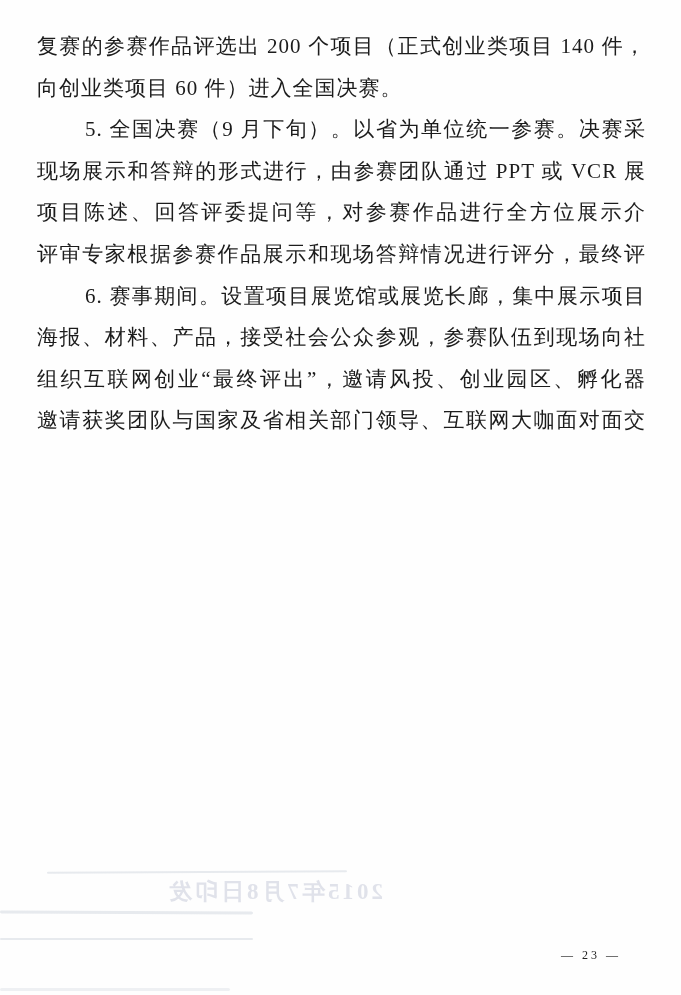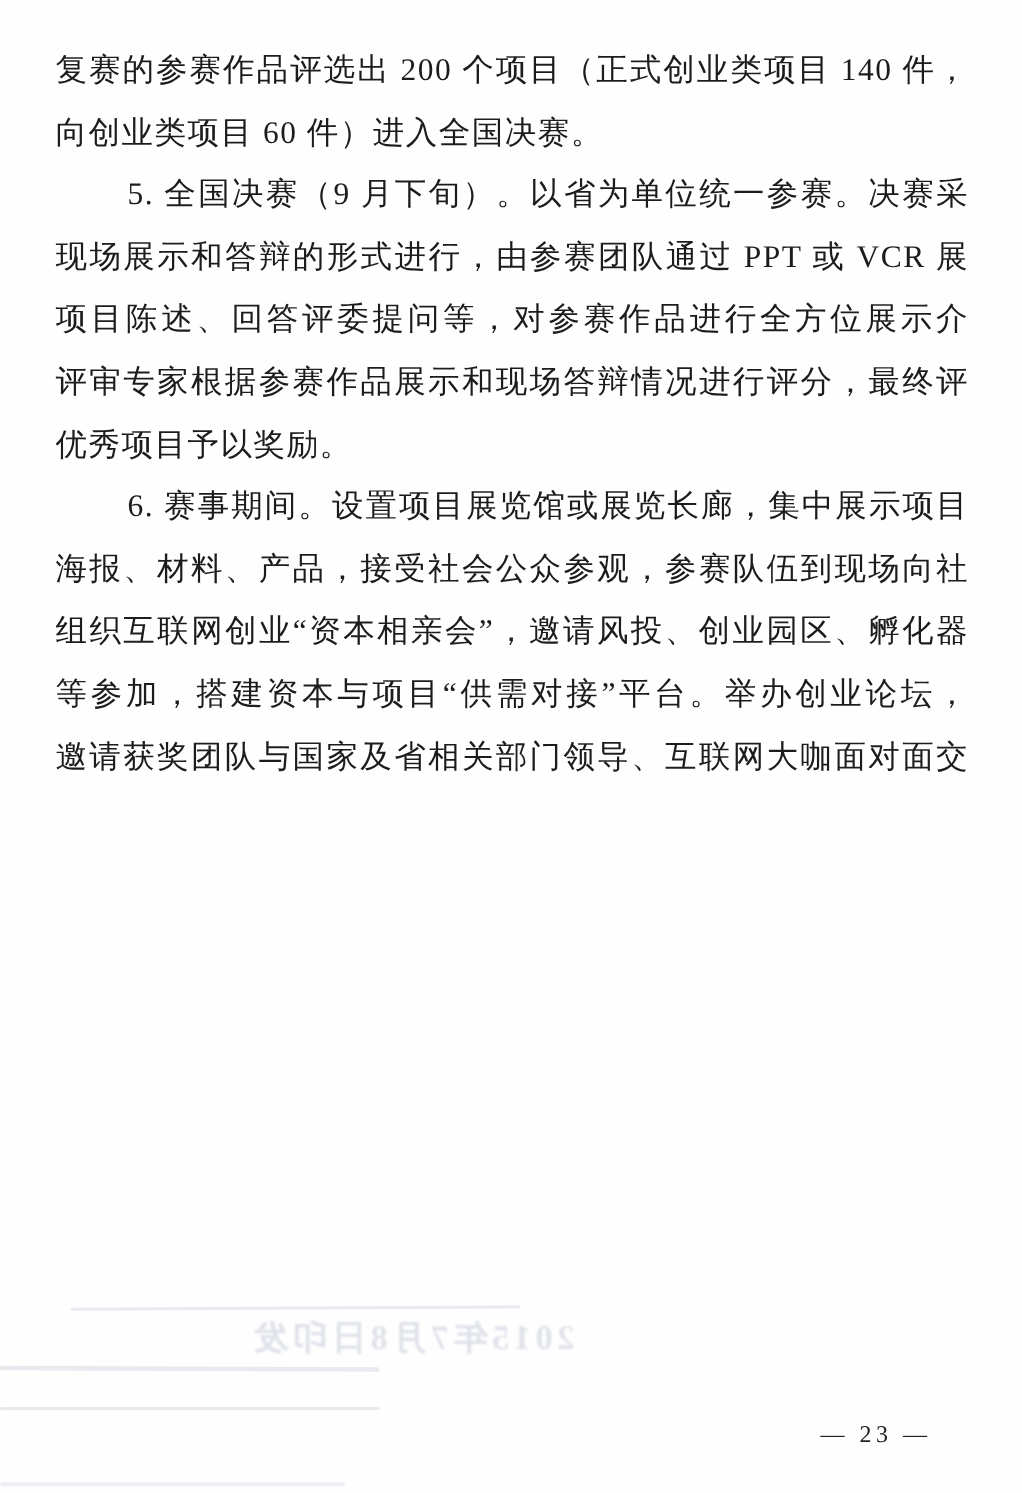--- a/index.html
+++ b/index.html
@@ -34,21 +34,21 @@
     text-align: right;
     text-align-last: left;
     font-family: Liberation Serif, serif;
   }
   .line.indent { text-indent: 48px; }
 
   .page-number {
     position: absolute;
     top: 948px;
     right: 60px;
-    font-size: 16px;
+    font-size: 12px;
     letter-spacing: 3px;
     color: #222;
     white-space: nowrap;
   }
 
   
   .bleed-through {
     position: absolute;
     left: 148px;
     top: 876px;
@@ -79,25 +79,23 @@
 
 <div class="page">
 
   <div class="content">
     <div class="line justify">复赛的参赛作品评选出 200 个项目（正式创业类项目 140 件，意</div>
     <div class="line end">向创业类项目 60 件）进入全国决赛。</div>
     <div class="line justify indent">5. 全国决赛（9 月下旬）。以省为单位统一参赛。决赛采取</div>
     <div class="line justify">现场展示和答辩的形式进行，由参赛团队通过 PPT 或 VCR 展示、</div>
     <div class="line justify">项目陈述、回答评委提问等，对参赛作品进行全方位展示介绍。</div>
     <div class="line justify">评审专家根据参赛作品展示和现场答辩情况进行评分，最终评出</div>
-    <div class="line end">优秀项目予以奖励。</div>
     <div class="line justify indent">6. 赛事期间。设置项目展览馆或展览长廊，集中展示项目</div>
     <div class="line justify">海报、材料、产品，接受社会公众参观，参赛队伍到现场向社会</div>
-    <div class="line justify">组织互联网创业“资本相亲会”，邀请风投、创业园区、孵化器</div>
-    <div class="line justify">等参加，搭建资本与项目“供需对接”平台。举办创业论坛，</div>
+    <div class="line justify">组织互联网创业“最终评出”，邀请风投、创业园区、孵化器</div>
     <div class="line justify">邀请获奖团队与国家及省相关部门领导、互联网大咖面对面交流</div>
   </div>
 
   <div class="bleed-through">2015年7月8日印发</div>
 
   <div class="streak streak-1"></div>
   <div class="streak streak-2"></div>
   <div class="streak streak-3"></div>
   <div class="streak streak-4"></div>
 

